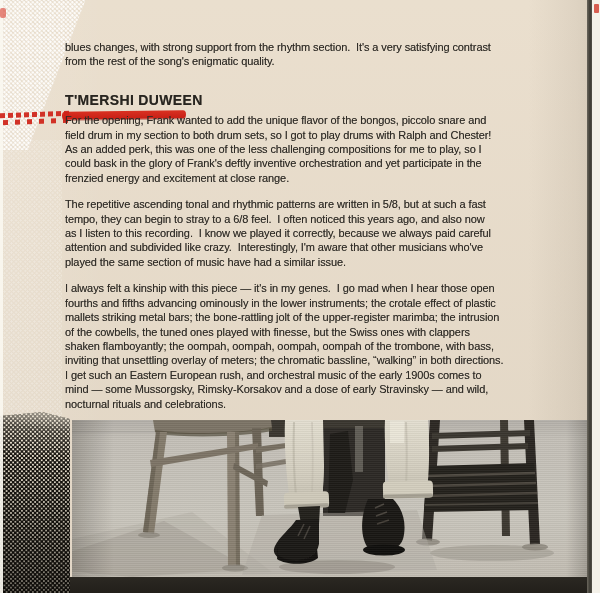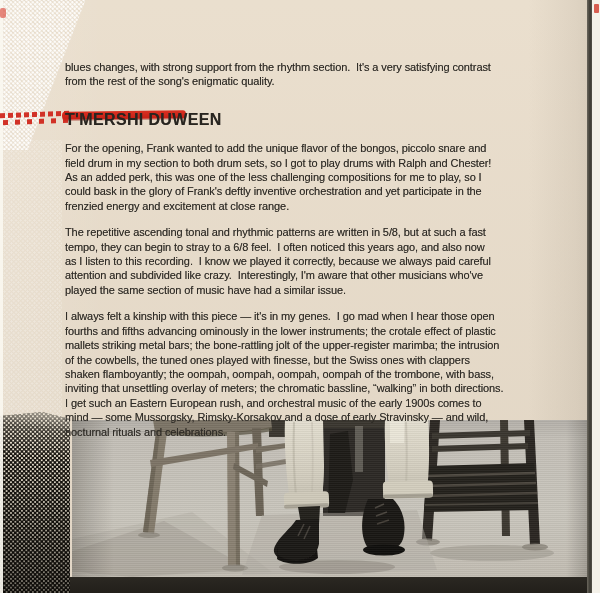--- a/index.html
+++ b/index.html
@@ -44,26 +44,26 @@
     border-radius:3px/4px;transform:rotate(-.7deg);
     box-shadow:0 1px 0 rgba(150,20,12,.5);}
   .red-stamp{position:absolute;left:0;top:111px;width:70px;height:15px;z-index:7;opacity:.92;transform:rotate(-2deg);
     background-image:
       repeating-linear-gradient(90deg,#cf2318 0 5px, rgba(0,0,0,0) 5px 8px),
       repeating-linear-gradient(90deg, rgba(0,0,0,0) 0 3px,#cf2318 3px 8px, rgba(0,0,0,0) 8px 12px);
     background-size:100% 5px,100% 5px;background-position:0 1px,0 8px;background-repeat:no-repeat;}
   .red-speck-tl{position:absolute;left:0;top:8px;width:6px;height:10px;background:#da4a3c;opacity:.65;z-index:7;border-radius:2px;}
   .red-speck-tr{position:absolute;left:594px;top:4px;width:5px;height:9px;background:#cf3a2a;opacity:.8;z-index:7;border-radius:1px;}
   
-  .text-block{position:absolute;left:65px;top:60px;width:505px;z-index:10;
+  .text-block{position:absolute;left:65px;top:40px;width:505px;z-index:10;
     color:#2f2c27;font-size:11px;line-height:14.4px;letter-spacing:-.1px;
     text-shadow:0 0 .5px rgba(47,44,39,.55);}
   .para{white-space:pre;margin:0;}
   .intro{margin-bottom:24px;}
-  .heading{font-weight:bold;font-size:16px;letter-spacing:.35px;color:#282520;margin:0 0 14px 0;}
+  .heading{font-weight:bold;font-size:14px;letter-spacing:.35px;color:#282520;margin:0 0 6px 0;}
   .body-para{margin-bottom:12px;}
   
   .photo{position:absolute;left:72px;top:420px;width:520px;height:157px;z-index:5;overflow:hidden;}
   .photo svg{display:block;width:100%;height:100%;}
   .photo::after{content:"";position:absolute;inset:0;pointer-events:none;
     background:repeating-linear-gradient(0deg, rgba(255,255,255,.045) 0 1px, rgba(0,0,0,.045) 1px 2px);}
   .dark-band{position:absolute;left:55px;top:577px;width:537px;height:16px;z-index:1;
     background:linear-gradient(180deg,#2b2822,#221f1a);}
 </style>
 </head>

